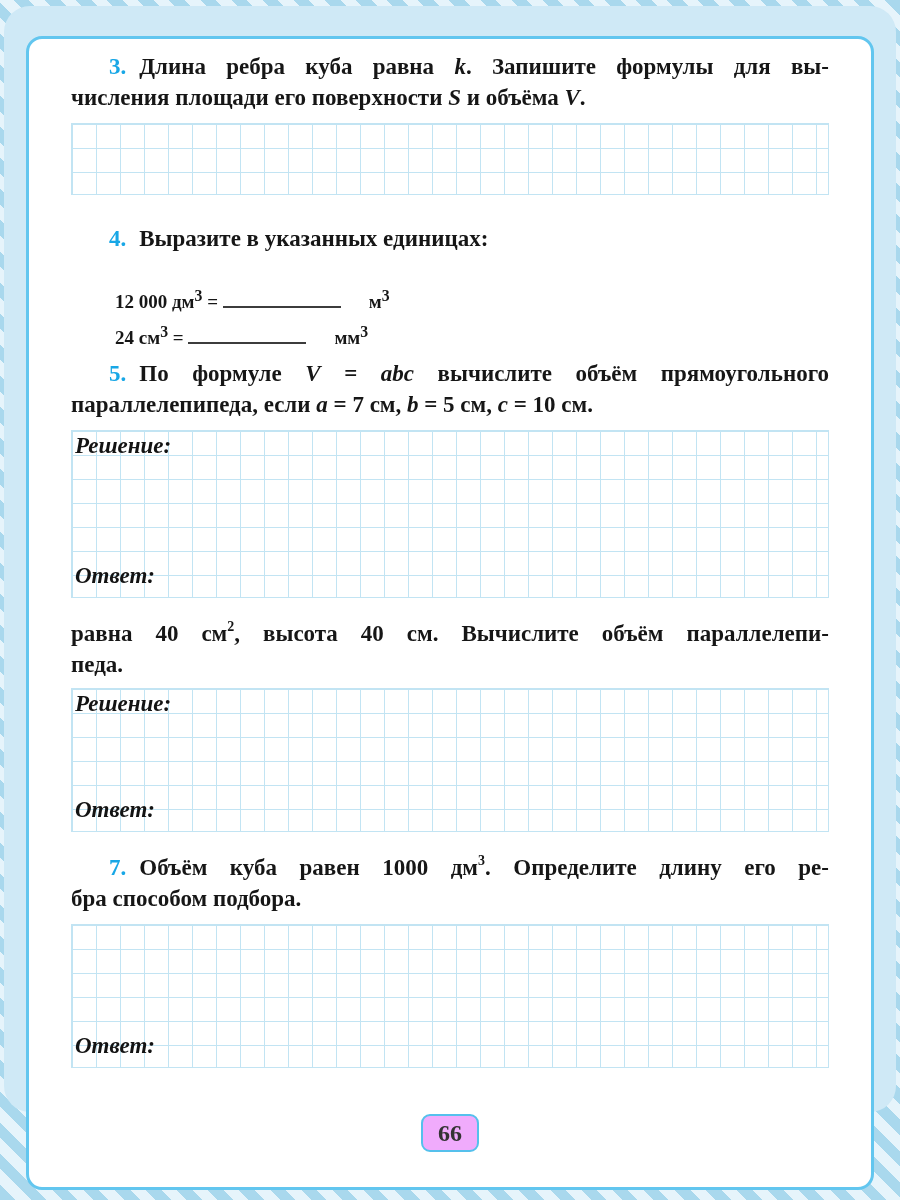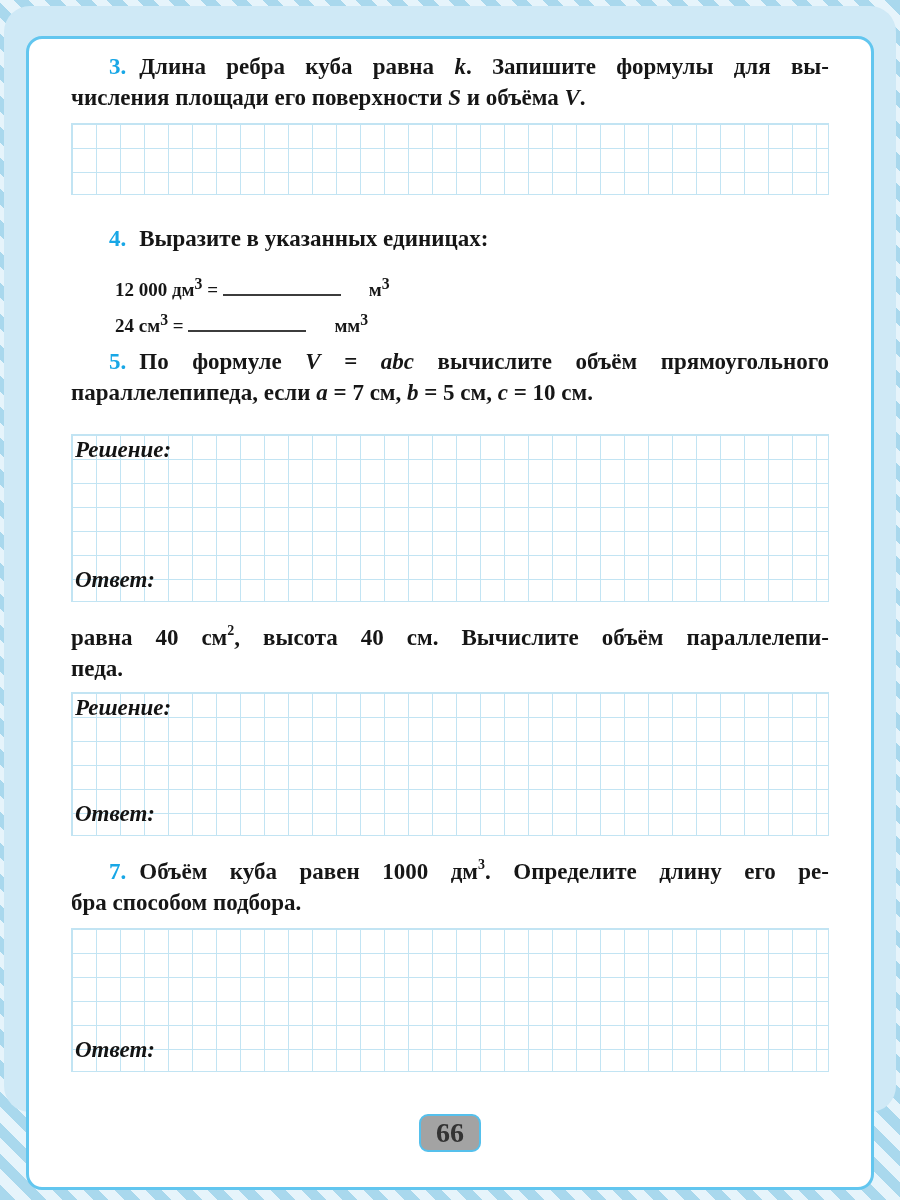--- a/index.html
+++ b/index.html
@@ -60,36 +60,36 @@
     position:absolute;left:3px;
     font-weight:700;font-style:italic;
     font-size:23px;line-height:26px;
     color:#131313;
     font-family:"Liberation Serif",serif;
   }
   .sol{top:2px;}
   .ans{bottom:8px;}
   .p3{margin-bottom:10px;}
   .g3{height:72px;margin-bottom:28px;}
-  .p4{margin-bottom:12px;}
+  .p4{margin-bottom:24px;}
   .eqs{margin-bottom:8px;font-weight:700;font-size:19px;color:var(--ink);}
-  .p5{margin-bottom:26px;}
+  .p5{margin-bottom:10px;}
   .g5{height:168px;margin-bottom:20px;}
   .p6{margin-bottom:8px;}
   .g6{height:144px;margin-bottom:20px;}
   .p7{margin-bottom:10px;}
   .g7{height:144px;}
   .page-badge{
     position:absolute;
     left:50%;top:1114px;transform:translateX(-50%);
-    background:#a3a3a3;
+    background:#f0abfc;
     border:2px solid #55c0ec;
     border-radius:9px;
     padding:2px 15px;
-    font-weight:700;font-size:28px;line-height:30px;
+    font-weight:700;font-size:24px;line-height:30px;
     color:#333333;
     font-family:"Liberation Serif",serif;
   }
 </style>
 </head>
 <body>
 
 <div class="panel"></div>
 
 <div class="card">

